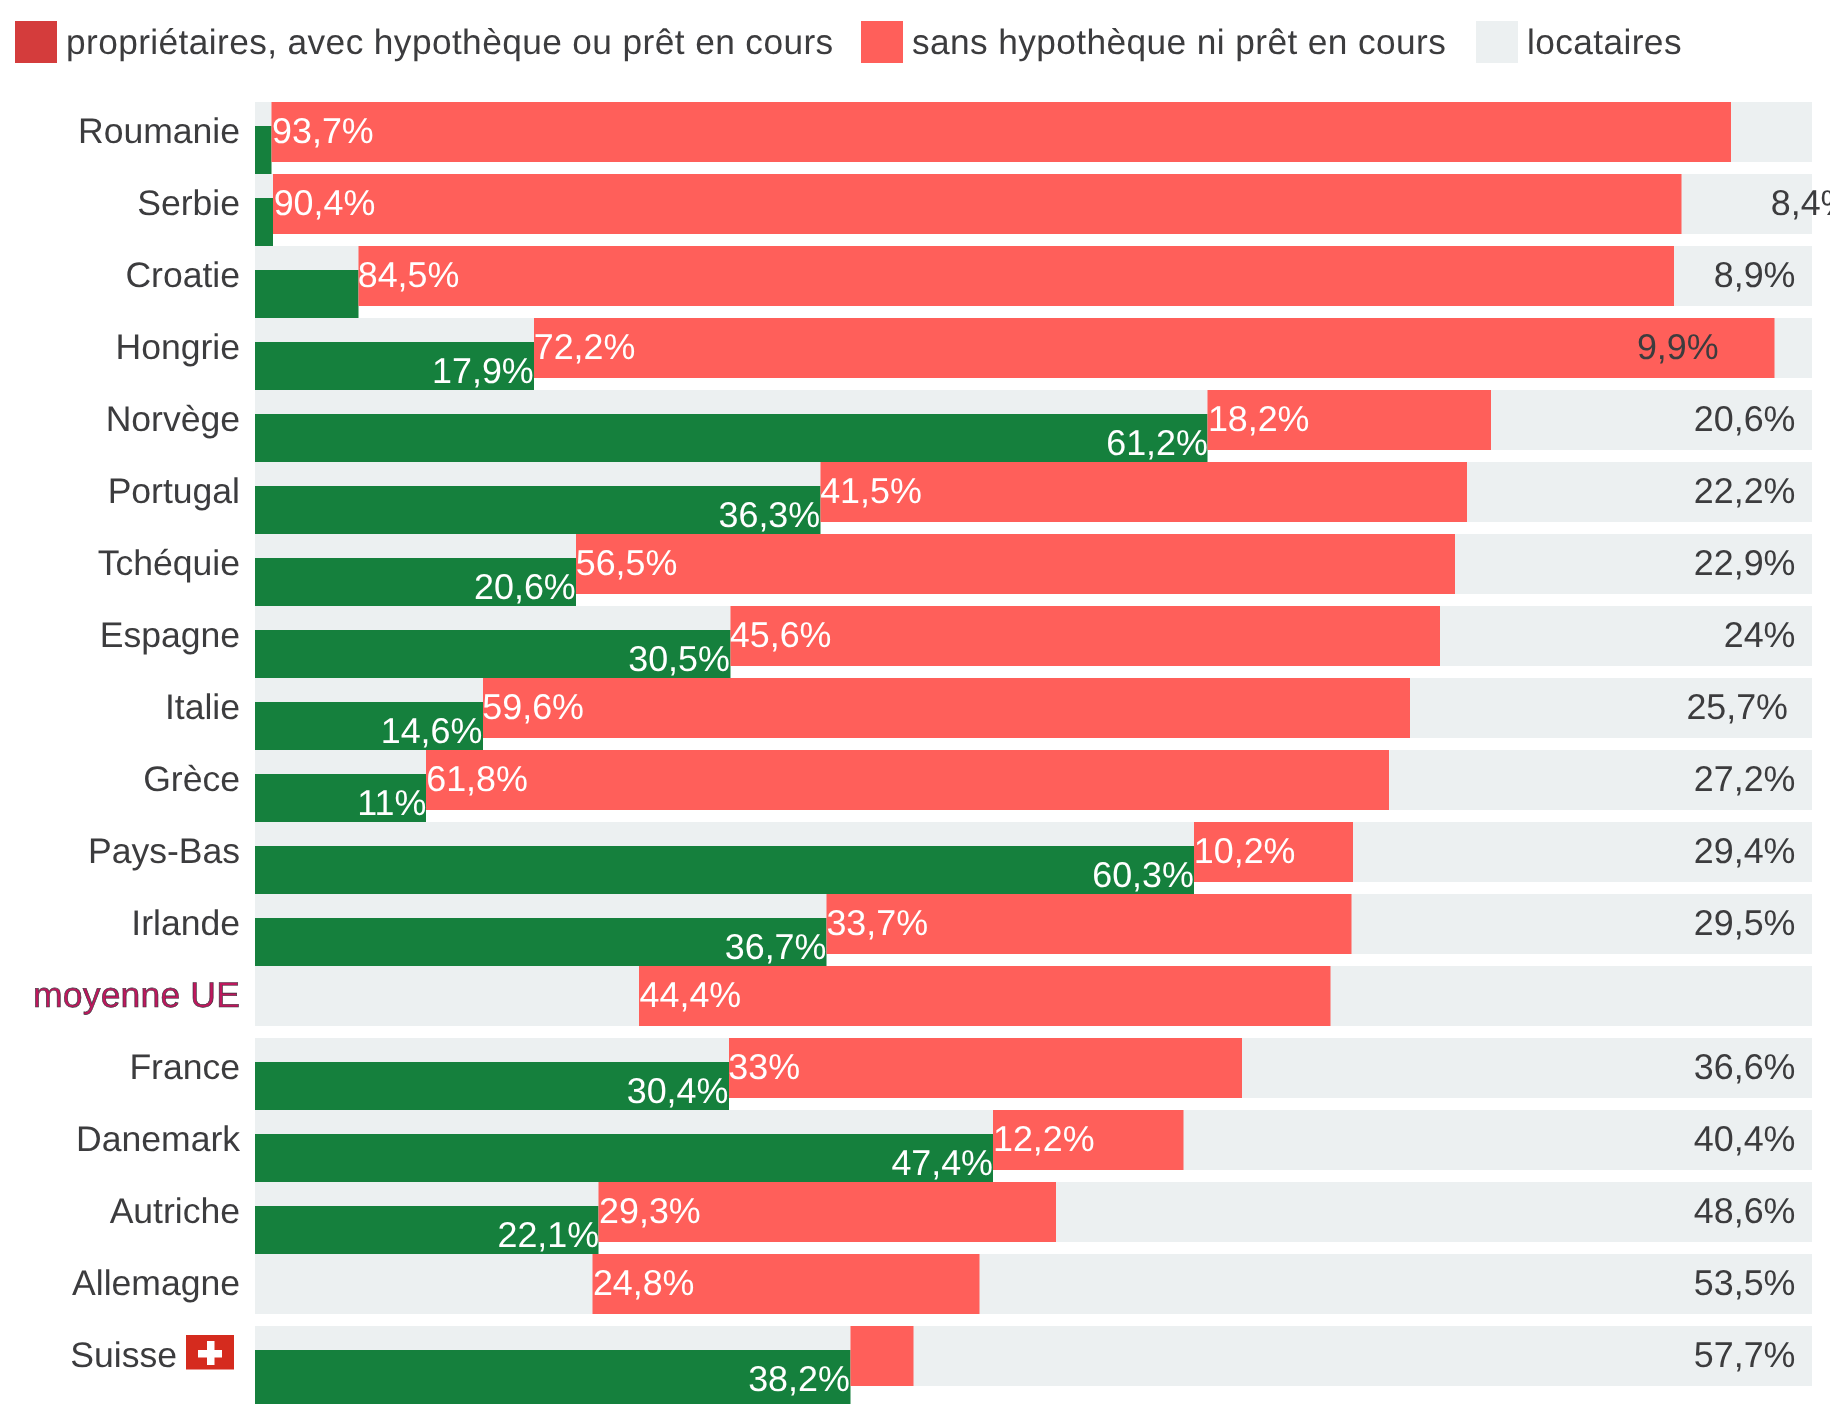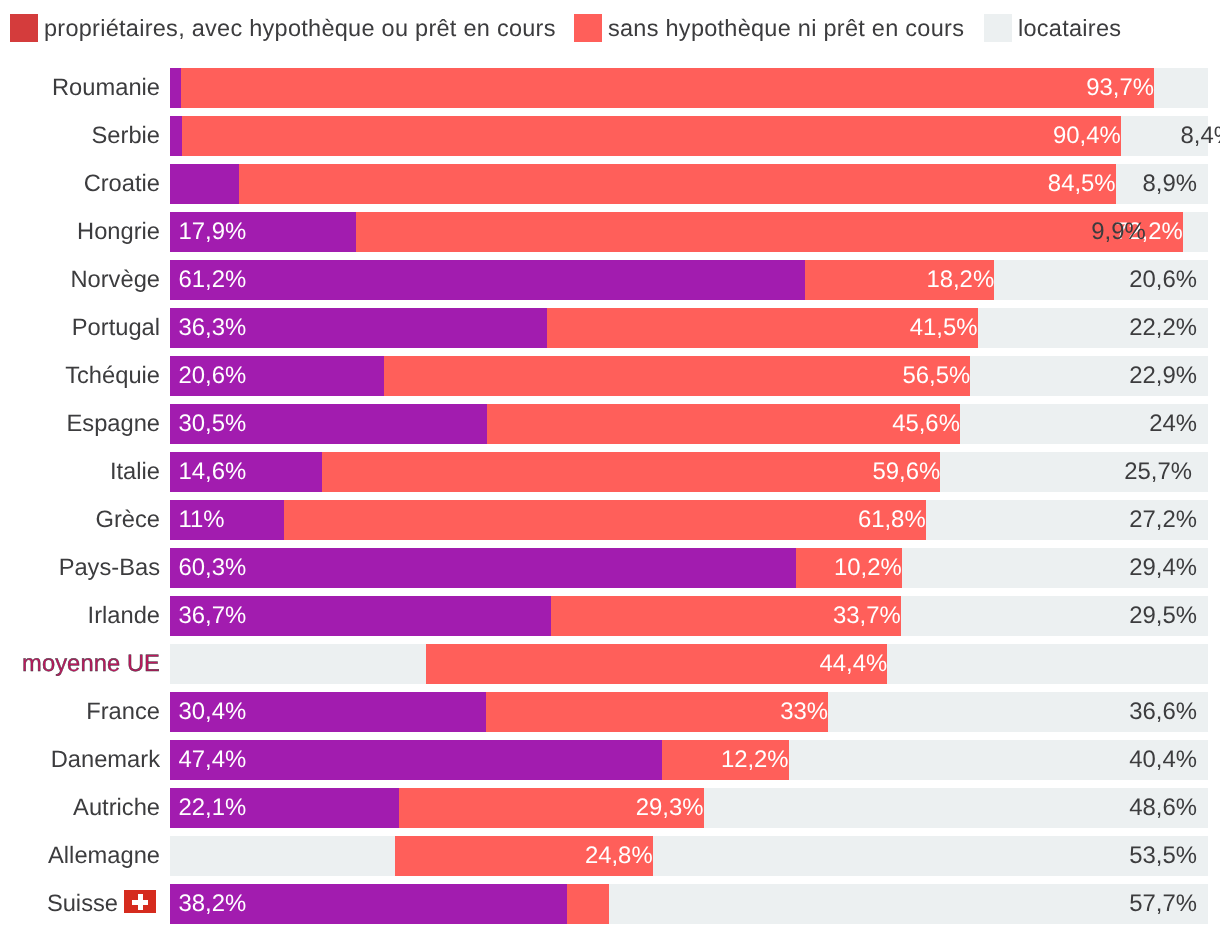--- a/index.html
+++ b/index.html
@@ -114,22 +114,22 @@
     position: absolute;
     top: 0;
     height: 40px;
     font-size: 23.9px;
     line-height: 40px;
     color: #ffffff;
     white-space: nowrap;
     overflow: hidden;
     box-sizing: border-box;
   }
-  .seg.s0 { background: #a21caf; padding-left: 8.5px; text-align: left; }
-  .seg.s1 { background: #FF5F5A; text-align: right; }
+  .seg.s0 { background: #15803d; padding-left: 8.5px; text-align: right; margin-top: 16px; }
+  .seg.s1 { background: #FF5F5A; text-align: left; }
   .seg.s2 { background: transparent; text-align: right; padding-right: 11px; color: #3c3c3e; }
 </style>
 </head>
 <body>
 
 <div id="chart">
 
   <div class="legend">
     <div class="legend-item" style="left:574px">
       <span class="legend-swatch" style="background: rgb(255, 95, 90);"></span>

